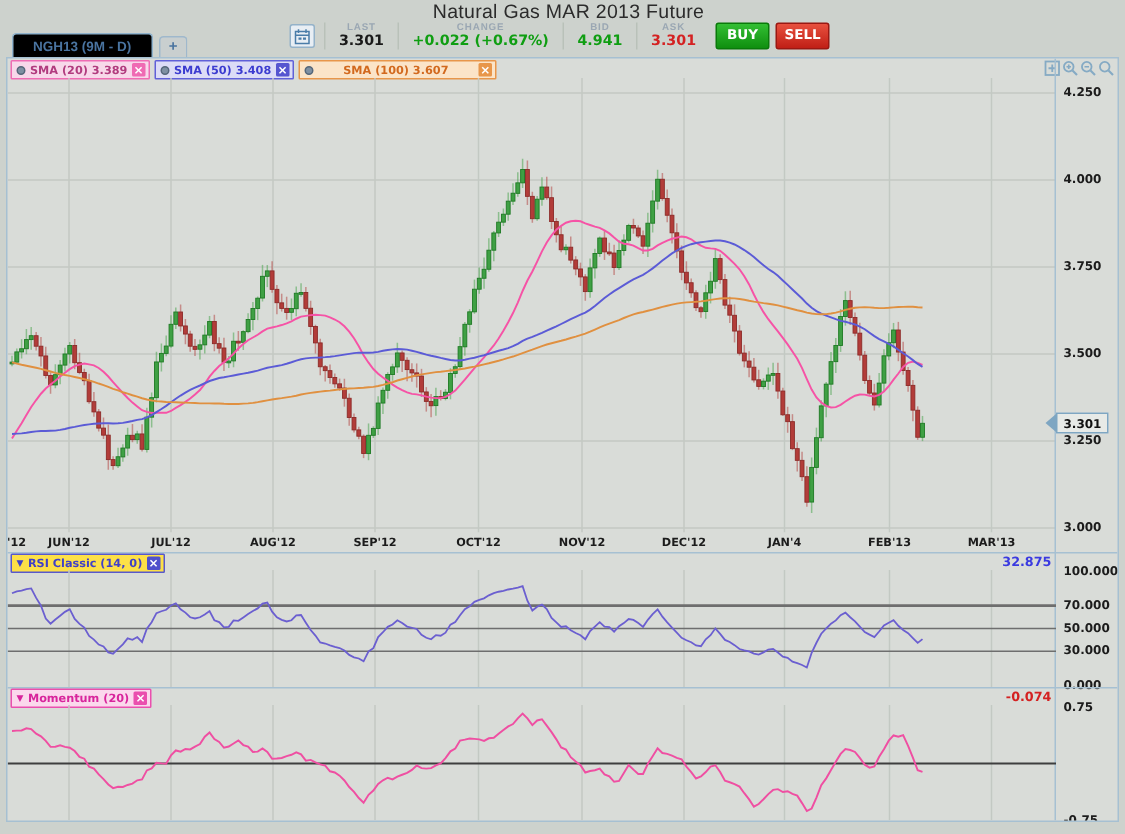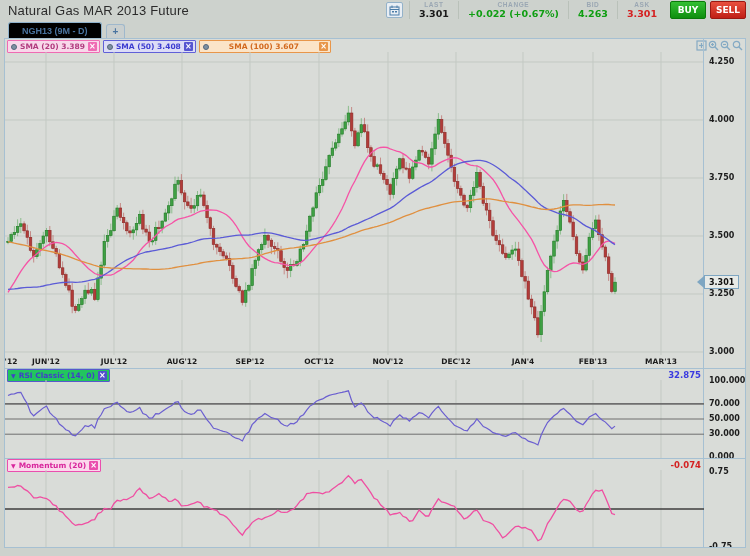--- a/index.html
+++ b/index.html
@@ -1,20 +1,20 @@
 <!DOCTYPE html>
 <html><head>
 <meta charset="utf-8">
 <style>
   html,body{margin:0;padding:0;}
   body{background:#cdd2cd;font-family:"Liberation Sans",sans-serif;-webkit-font-smoothing:none;}
   .screen{position:relative;width:750px;height:556px;background:#cdd2cd;overflow:hidden;}
 
   
-  .top-header{position:absolute;left:0;top:0;width:750px;height:20px;display:flex;align-items:center;justify-content:space-between;}
+  .top-header{position:absolute;left:0;top:0;width:750px;height:20px;display:flex;align-items:center;justify-content:space-between;flex-direction:column;}
   .title{font-size:13px;color:#2b2b2b;padding-left:8px;letter-spacing:.2px;}
   .hdr-right{display:flex;align-items:center;height:20px;}
   .cal-btn{width:17px;height:16px;background:#e8eef4;border:1px solid #94b2c9;border-radius:2px;display:flex;align-items:center;justify-content:center;padding:0;margin-right:6px;cursor:pointer;}
   .qf{display:flex;flex-direction:column;align-items:center;justify-content:center;padding:0 9px;border-left:1px solid #b9c1b9;height:18px;}
   .ql{font-size:6.5px;letter-spacing:.6px;color:#9aa7b3;font-weight:bold;line-height:8px;}
   .qv{font-size:9.5px;font-weight:bold;line-height:10px;font-family:"DejaVu Sans",sans-serif;}
   .qv.dark{color:#1a1a1a;} .qv.green{color:#0f9e12;}
   .qv.redv{color:#d42222;}
   .trade-btn{width:34px;height:16px;border-radius:2px;color:#fff;font-size:9px;font-weight:bold;display:flex;align-items:center;justify-content:center;margin-left:4px;cursor:pointer;font-family:"DejaVu Sans",sans-serif;}
   .buy{background:linear-gradient(#33bf33,#0f8f0f);border:1px solid #0a7a0a;}
@@ -53,21 +53,21 @@
   #monthAxis{position:absolute;left:0;top:318px;height:10px;width:740px;}
   #priceAxis,#rsiAxis,#momAxis{position:absolute;left:702px;top:0;width:38px;height:508px;}
 
   .price-badge{position:absolute;left:692px;top:236px;display:flex;align-items:center;}
   .pb-tri{width:0;height:0;border-top:6px solid transparent;border-bottom:6px solid transparent;border-right:7px solid #7ea6c2;}
   .pb-box{height:12px;background:#e7eae7;border:1px solid #7ea6c2;font-size:8px;font-weight:bold;color:#111;font-family:"DejaVu Sans",sans-serif;display:flex;align-items:center;padding:0 4px;}
 
   .panel-head{position:absolute;left:2px;height:11px;display:flex;align-items:center;}
   .ph-rsi{top:331px;} .ph-mom{top:421px;}
   .ph-badge{display:flex;align-items:center;gap:3px;height:11px;padding:0 2px 0 3px;border:1px solid;border-radius:1px;font-size:7.5px;font-weight:bold;font-family:"DejaVu Sans",sans-serif;cursor:pointer;}
-  .ph-rsi .ph-badge{background:#22c55e;border-color:#5858cc;color:#4040c8;}
+  .ph-rsi .ph-badge{background:#fde047;border-color:#5858cc;color:#4040c8;}
   .ph-rsi .lg-x{background:#5050cc;}
   .ph-mom .ph-badge{background:#fbd8ec;border-color:#ea4fae;color:#d8259c;}
   .ph-mom .lg-x{background:#ea4fae;}
   .ph-caret{font-size:6px;line-height:6px;}
   .pv{position:absolute;right:44px;font-size:8.5px;font-weight:bold;font-family:"DejaVu Sans",sans-serif;}
   .pv-rsi{top:331px;color:#3a3ae0;} .pv-mom{top:421px;color:#d42222;}
 </style>
 </head>
 <body>
 
@@ -89,21 +89,21 @@
       <div class="qf">
         <span class="ql">LAST</span>
         <span class="qv dark">3.301</span>
       </div>
       <div class="qf">
         <span class="ql">CHANGE</span>
         <span class="qv green">+0.022 (+0.67%)</span>
       </div>
       <div class="qf">
         <span class="ql">BID</span>
-        <span class="qv green">4.263</span>
+        <span class="qv green">4.941</span>
       </div>
       <div class="qf">
         <span class="ql">ASK</span>
         <span class="qv redv">3.301</span>
       </div>
       <div class="trade-btn buy">BUY</div>
       <div class="trade-btn sell">SELL</div>
     </div>
   </div>
 

